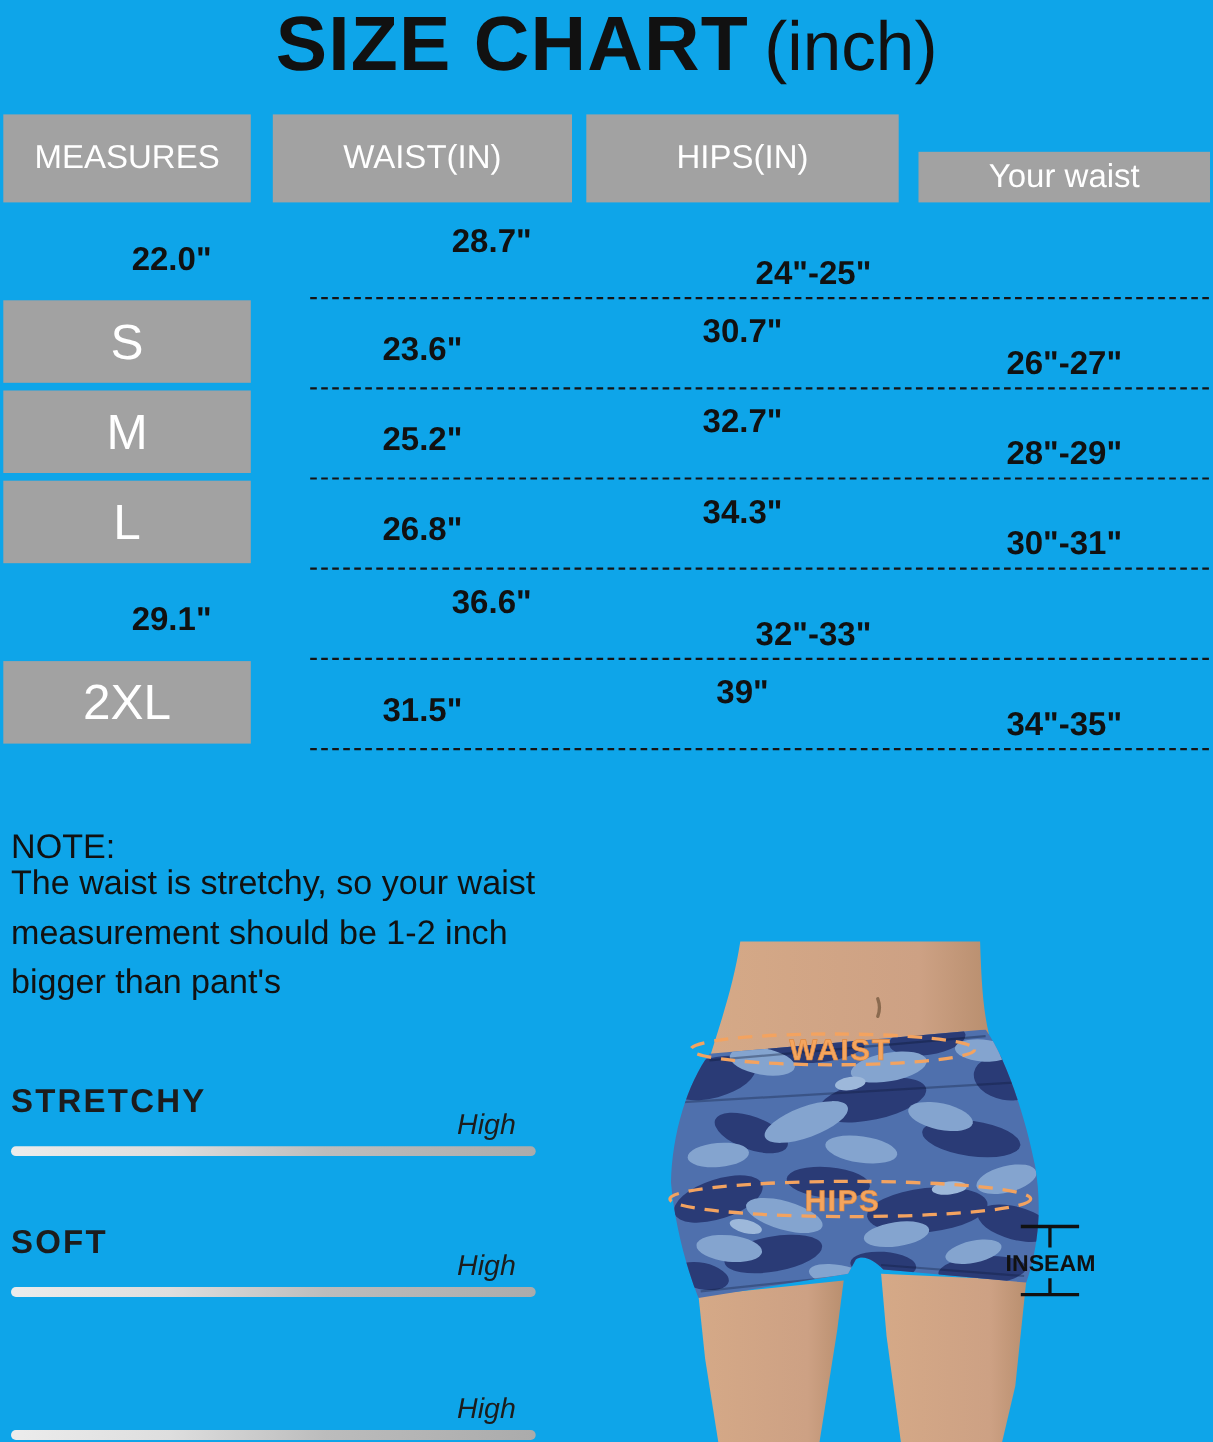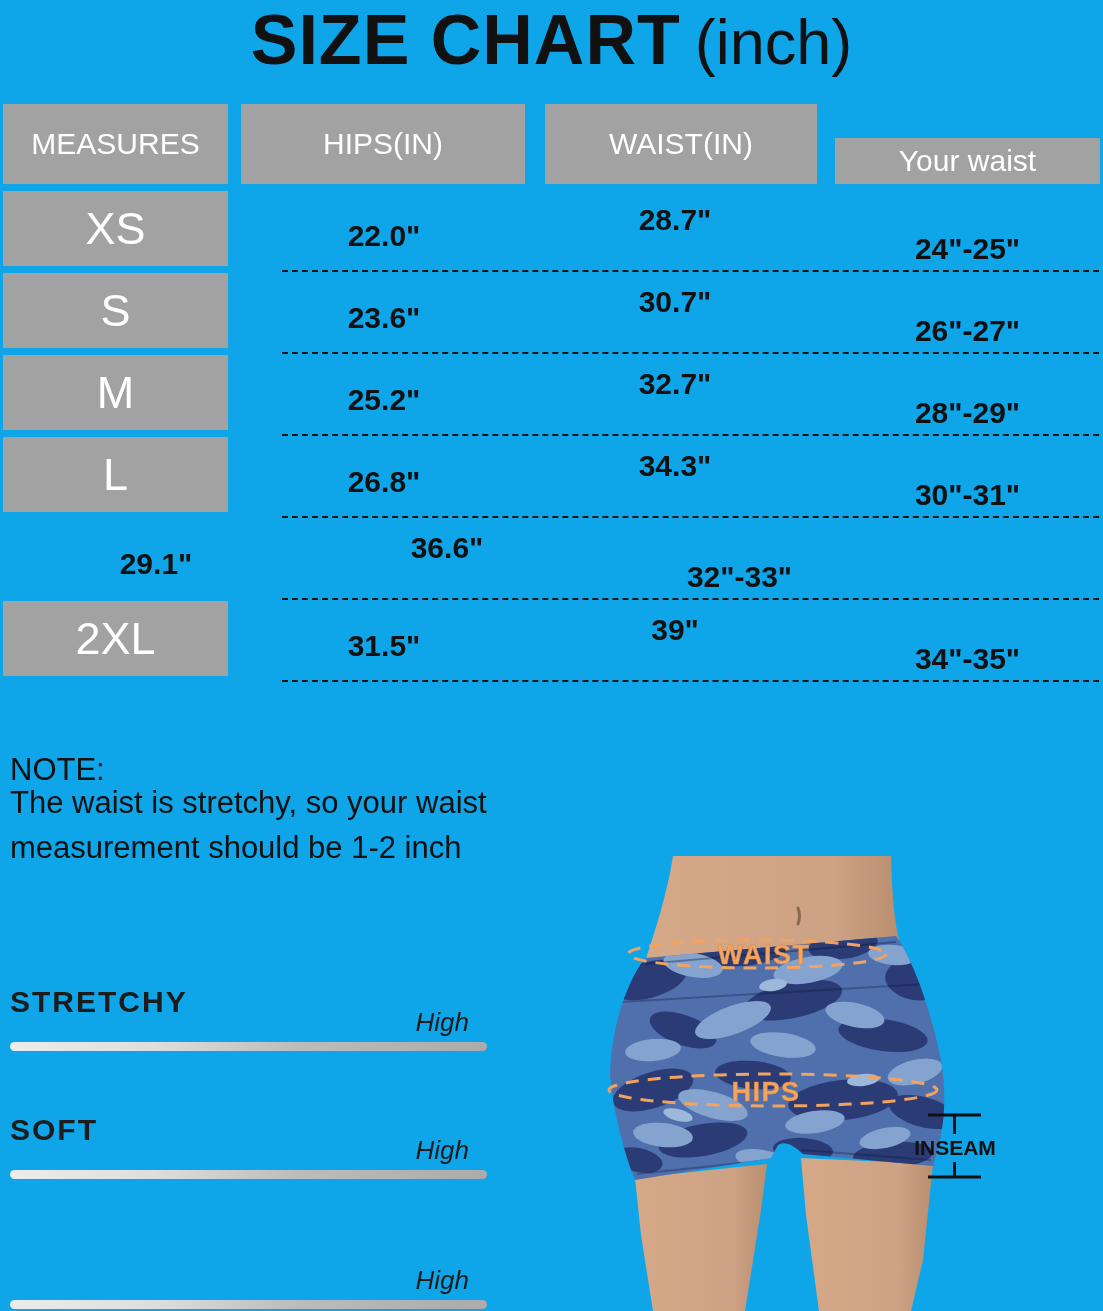--- a/index.html
+++ b/index.html
@@ -50,27 +50,26 @@
 
 <div class="canvas">
 
   <div class="title">
     <span class="t-main">SIZE CHART</span><span class="t-suffix">(inch)</span>
   </div>
 
   <div class="size-table">
     <div class="t-row header">
       <div class="cell c1">MEASURES</div>
+      <div class="cell c2">WAIST(IN)</div>
       <div class="cell c3">HIPS(IN)</div>
-      <div class="cell c2">WAIST(IN)</div>
       <div class="cell c4">Your waist</div>
     </div>
 
     <div class="t-row">
-      <div class="cell c1 label-cell">XS</div>
       <div class="cell c2">
           <span class="val">22.0"</span>
         </div>
       <div class="cell c3">
           <span class="val">28.7"</span>
         </div>
       <div class="cell c4">
           <span class="val">24"-25"</span>
         </div>
     </div>
@@ -137,20 +136,21 @@
       <div class="cell c4">
           <span class="val">34"-35"</span>
         </div>
     </div>
   </div>
 
   <div class="note-heading">NOTE:</div>
   <div class="note-text">
     <div>The waist is stretchy, so your waist</div>
     <div>measurement should be 1-2 inch</div>
+    <div>bigger than pant's</div>
   </div>
 
   <div class="attr-group g1">
     <div class="attr-label">STRETCHY</div>
     <div class="attr-level">High</div>
     <div class="attr-bar"></div>
   </div>
   <div class="attr-group g2">
     <div class="attr-label">SOFT</div>
     <div class="attr-level">High</div>

